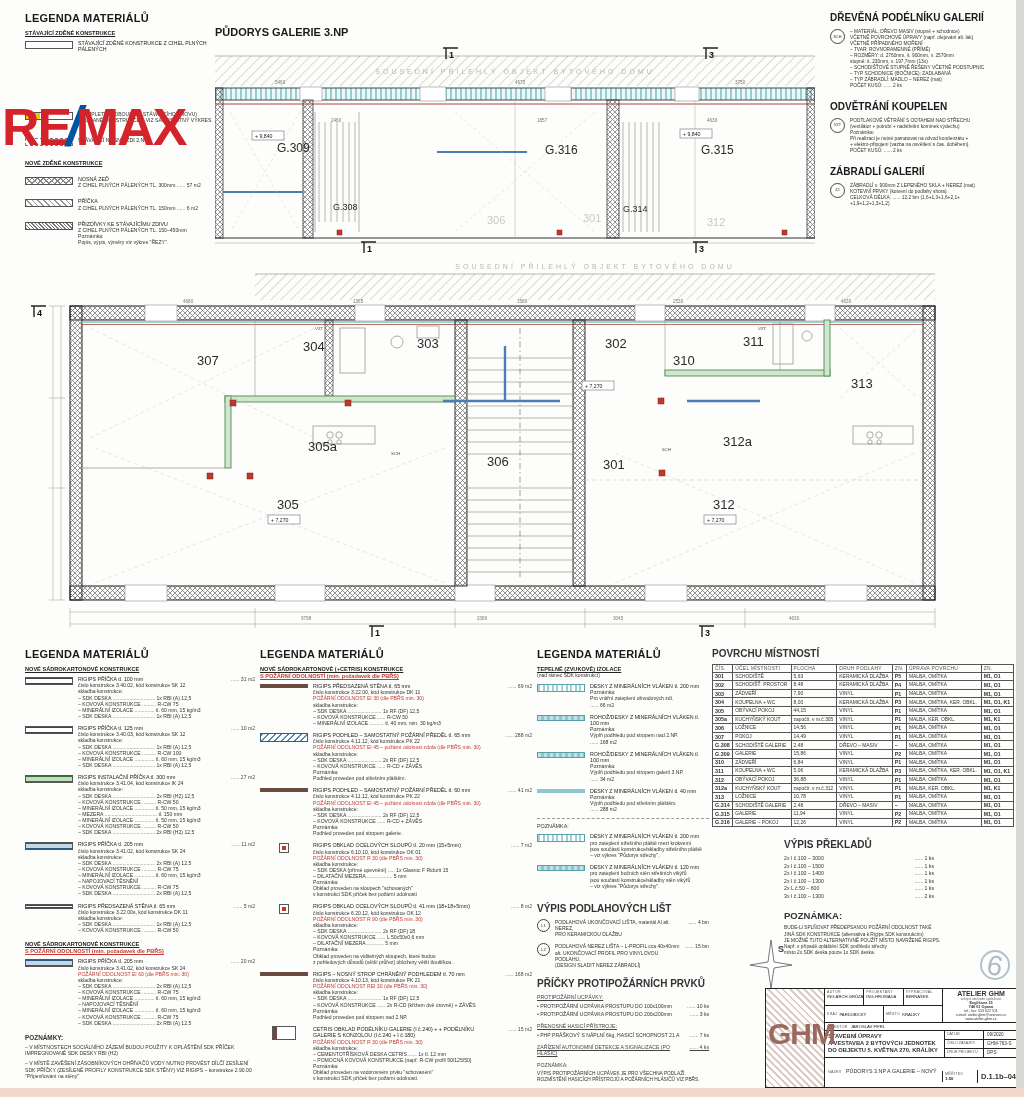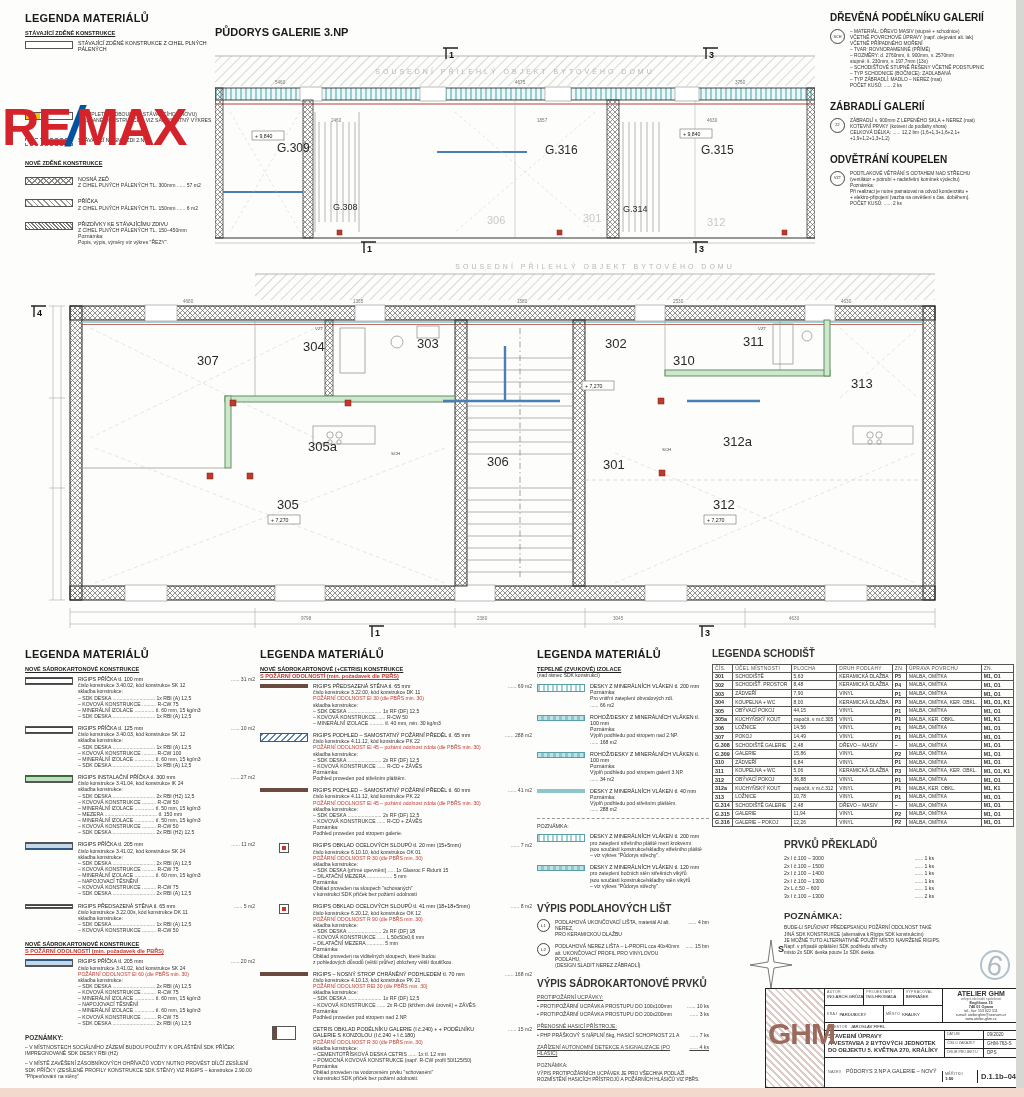--- a/index.html
+++ b/index.html
@@ -283,44 +283,44 @@
           <div class="rt-line">                stupně: š. 230mm, v. 197,7mm (13x)</div>
           <div class="rt-line">–  SCHODIŠŤOVÉ STUPNĚ ŘEŠENY VČETNĚ PODSTUPNIC</div>
           <div class="rt-line">–  TYP SCHODNICE (BOČNICE): ZADLABANÁ</div>
           <div class="rt-line">–  TYP ZÁBRADLÍ: MADLO – NEREZ (mat)</div>
           <div class="rt-line"></div>
           <div class="rt-line">POČET KUSŮ:        ...... 2 ks</div>
         </div>
     </div>
   </div>
   <div class="rt-sec">
-    <div class="rt-title">ZÁBRADLÍ GALERIÍ</div>
-    <div class="rt-flex">
-      <div class="rt-tag">Z2</div>
-      <div style="flex:1">
-          <div class="rt-line">ZÁBRADLÍ v. 900mm Z LEPENÉHO SKLA + NEREZ (mat)</div>
-          <div class="rt-line">             KOTEVNÍ PRVKY (kotvení do podlahy shora)</div>
-          <div class="rt-line"></div>
-          <div class="rt-line">CELKOVÁ DÉLKA:        ...... 12,2 bm (1,6+1,3+1,6+2,1+</div>
-          <div class="rt-line">                                            +1,9+1,2+1,3+1,2)</div>
-        </div>
-    </div>
-  </div>
-  <div class="rt-sec">
     <div class="rt-title">ODVĚTRÁNÍ KOUPELEN</div>
     <div class="rt-flex">
       <div class="rt-tag">VZT</div>
       <div style="flex:1">
           <div class="rt-line">PODTLAKOVÉ VĚTRÁNÍ S ODTAHEM NAD STŘECHU</div>
           <div class="rt-line">(ventilátor + potrubí + nadstřešní komínek výdechu)</div>
           <div class="rt-line">Poznámka:</div>
           <div class="rt-line">Při realizaci je nutné pamatovat na odvod kondenzátu +</div>
           <div class="rt-line">+ elektro-připojení (vazba na osvětlení s čas. doběhem).</div>
           <div class="rt-line"></div>
           <div class="rt-line">POČET KUSŮ:        ...... 2 ks</div>
+        </div>
+    </div>
+  </div>
+  <div class="rt-sec">
+    <div class="rt-title">ZÁBRADLÍ GALERIÍ</div>
+    <div class="rt-flex">
+      <div class="rt-tag">Z2</div>
+      <div style="flex:1">
+          <div class="rt-line">ZÁBRADLÍ v. 900mm Z LEPENÉHO SKLA + NEREZ (mat)</div>
+          <div class="rt-line">             KOTEVNÍ PRVKY (kotvení do podlahy shora)</div>
+          <div class="rt-line"></div>
+          <div class="rt-line">CELKOVÁ DÉLKA:        ...... 12,2 bm (1,6+1,3+1,6+2,1+</div>
+          <div class="rt-line">                                            +1,9+1,2+1,3+1,2)</div>
         </div>
     </div>
   </div>
 </div>
 
 <div class="abs" style="left:25px;top:244px;width:940px;height:402px">
   <svg width="935" height="386" viewBox="0 0 935 386" style="position:absolute;left:0;top:14px">
     <g>
       <rect x="230" y="16" width="680" height="26" fill="url(#hG)"></rect>
       <line x1="230" y1="16" x2="910" y2="16" stroke="#999" stroke-width=".7"></line>
@@ -862,21 +862,21 @@
         <div class="li-tag">L2</div>
         <div class="li-lines">
           <div>PODLAHOVÁ NEREZ LIŠTA – L-PROFIL cca 40x40mm</div>
           <div>alt. UKONČOVACÍ PROFIL PRO VINYLOVOU PODLAHU,</div>
           <div>(DESIGN SLADIT NEREZ ZÁBRADLÍ)</div>
         </div>
         <div class="li-qty">...... 15 bm</div>
       </div>
     </div>
 
-  <div class="tbl-title" style="margin-top:10px">VÝPIS SÁDROKARTONOVÉ PRVKŮ</div>
+  <div class="tbl-title" style="margin-top:10px">PŘÍČKY PROTIPOŽÁRNÍCH PRVKŮ</div>
   <div>
 
       <div>
         <div class="fire-head">
           <span>PROTIPOŽÁRNÍ UCPÁVKY:</span>
           <span class="fire-q"></span>
         </div>
         <div>
           <div class="fire-row">
             <span>•  PROTIPOŽÁRNÍ UCPÁVKA PROSTUPU DO 100x100mm</span>
@@ -912,21 +912,21 @@
     </div>
   <div class="fire-head" style="text-decoration:none;margin-top:6px">POZNÁMKA:</div>
   <div>
 
   <div class="poz-line">VÝPIS PROTIPOŽÁRNÍCH UCPÁVEK JE PRO VŠECHNA PODLAŽÍ.</div>
       <div class="poz-line">ROZMÍSTĚNÍ HASICÍCH PŘÍSTROJŮ A POŽÁRNÍCH HLÁSIČŮ VIZ PBŘS.</div>
     </div>
 </div>
 
 <div class="abs" style="left:712px;top:648px;width:302px">
-  <div class="tbl-title">LEGENDA SCHODIŠŤ</div>
+  <div class="tbl-title">POVRCHU MÍSTNOSTÍ</div>
   <table class="rooms">
     <thead>
       <tr>
 
       <th>ČÍS.</th>
           <th>ÚČEL MÍSTNOSTI</th>
           <th>PLOCHA</th>
           <th>DRUH PODLAHY</th>
           <th>ZN.</th>
           <th>ÚPRAVA POVRCHU</th>
@@ -1111,21 +1111,21 @@
           <td>12,26</td>
           <td>VINYL</td>
           <td>P2</td>
           <td>MALBA, OMÍTKA</td>
           <td>M1, O1</td>
         </tr>
       </tbody>
   </table>
 
   <div style="margin-left:72px;margin-top:12px">
-    <div class="tbl-title">PRVKŮ PŘEKLADŮ</div>
+    <div class="tbl-title">VÝPIS PŘEKLADŮ</div>
     <div style="width:150px">
 
     <div class="prk-row">
           <span>2x   I č.100 – 3000</span>
           <span class="prk-qty">...... 1 ks</span>
         </div>
         <div class="prk-row">
           <span>2x   I č.100 – 1500</span>
           <span class="prk-qty">...... 1 ks</span>
         </div>

